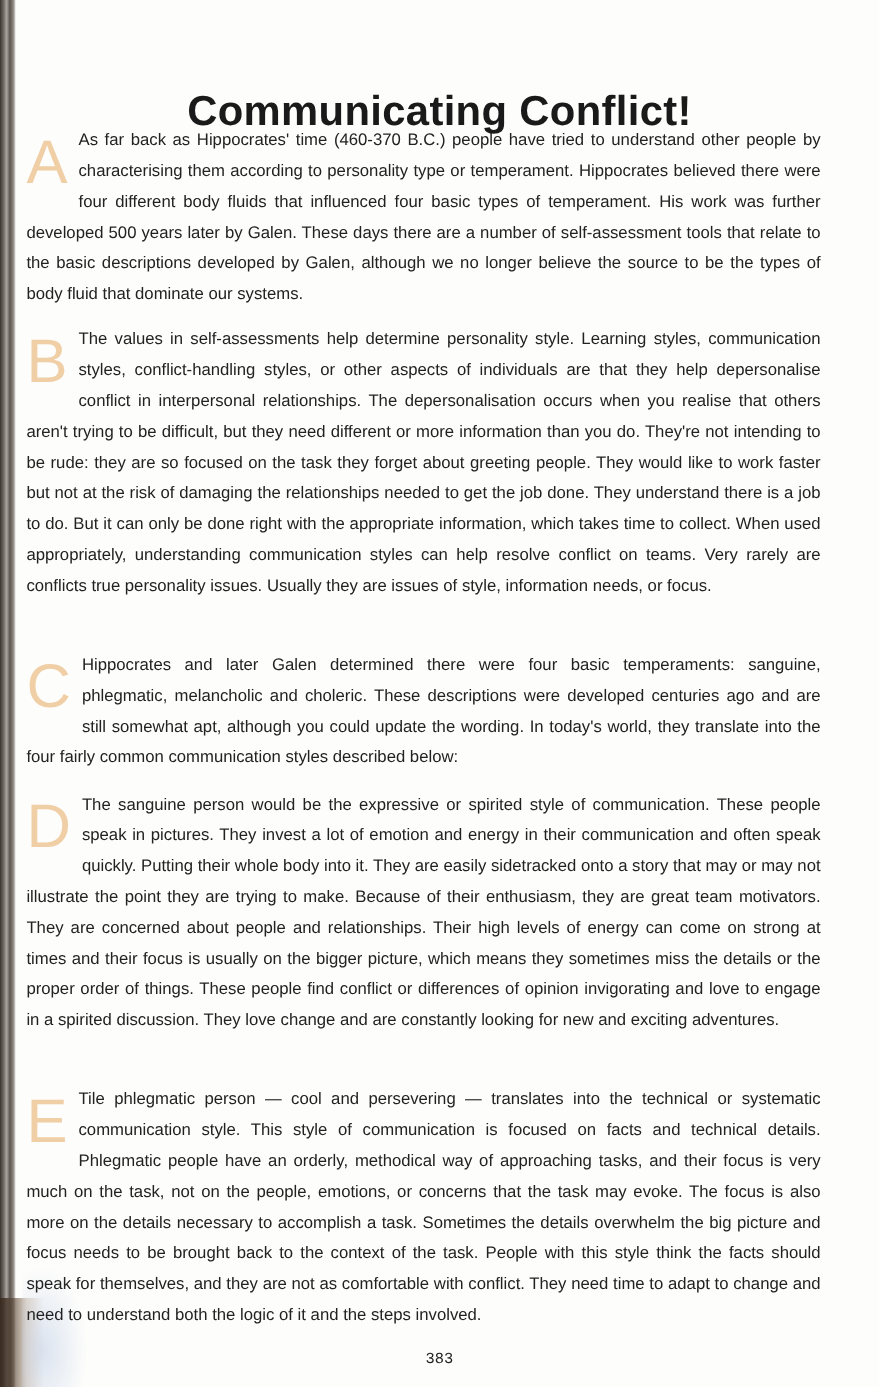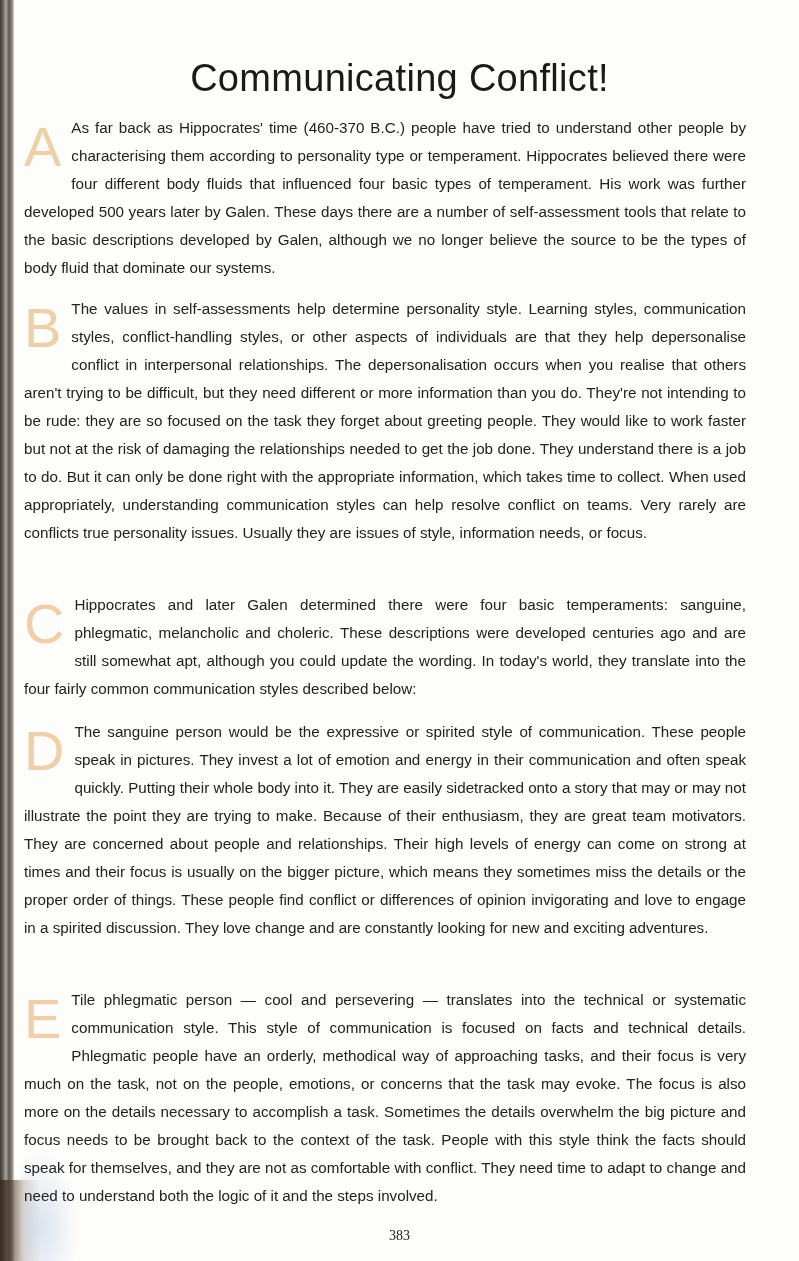--- a/index.html
+++ b/index.html
@@ -15,37 +15,37 @@
     }
     .binding-bottom {
       position: absolute; left: 0; top: 1180px; width: 40px; height: 81px;
       background: linear-gradient(to right, #3a2c22, rgba(180,150,120,0.4) 60%, rgba(255,255,255,0));
     }
     .shadow-blue {
       position: absolute; left: 20px; top: 1150px; width: 60px; height: 111px;
       background: radial-gradient(ellipse at 30% 70%, rgba(190,205,230,0.55), rgba(255,255,255,0) 70%);
     }
     .title {
-      position: absolute; left: 0; width: 799px; top: 32px;
-      text-align: center; font-size: 38px; font-weight: normal;
+      position: absolute; left: 0; width: 799px; top: 56px;
+      text-align: center; font-size: 38px; font-weight: bold;
       letter-spacing: 0.3px; color: #1a1a1a;
     }
     .para {
       position: absolute; left: 24px; width: 722px;
       font-size: 15.2px; line-height: 28px; text-align: justify;
       color: #222;
     }
     .dropcap {
       float: left; font-size: 56px; line-height: 46px; height: 52px;
       color: #f0cfa6; margin: 10px 10px 0 0; font-weight: normal;
     }
     .page-number {
       position: absolute; left: 0; width: 799px; top: 1228px;
       text-align: center; font-size: 14px; color: #222;
-      font-family: Liberation Serif, serif;
+      font-family: Liberation Mono, monospace;
     }
   </style>
 </head>
 <body>
 
 <div class="binding"></div>
 <div class="binding-bottom"></div>
 <div class="shadow-blue"></div>
 
 <h1 class="title">Communicating Conflict!</h1>

